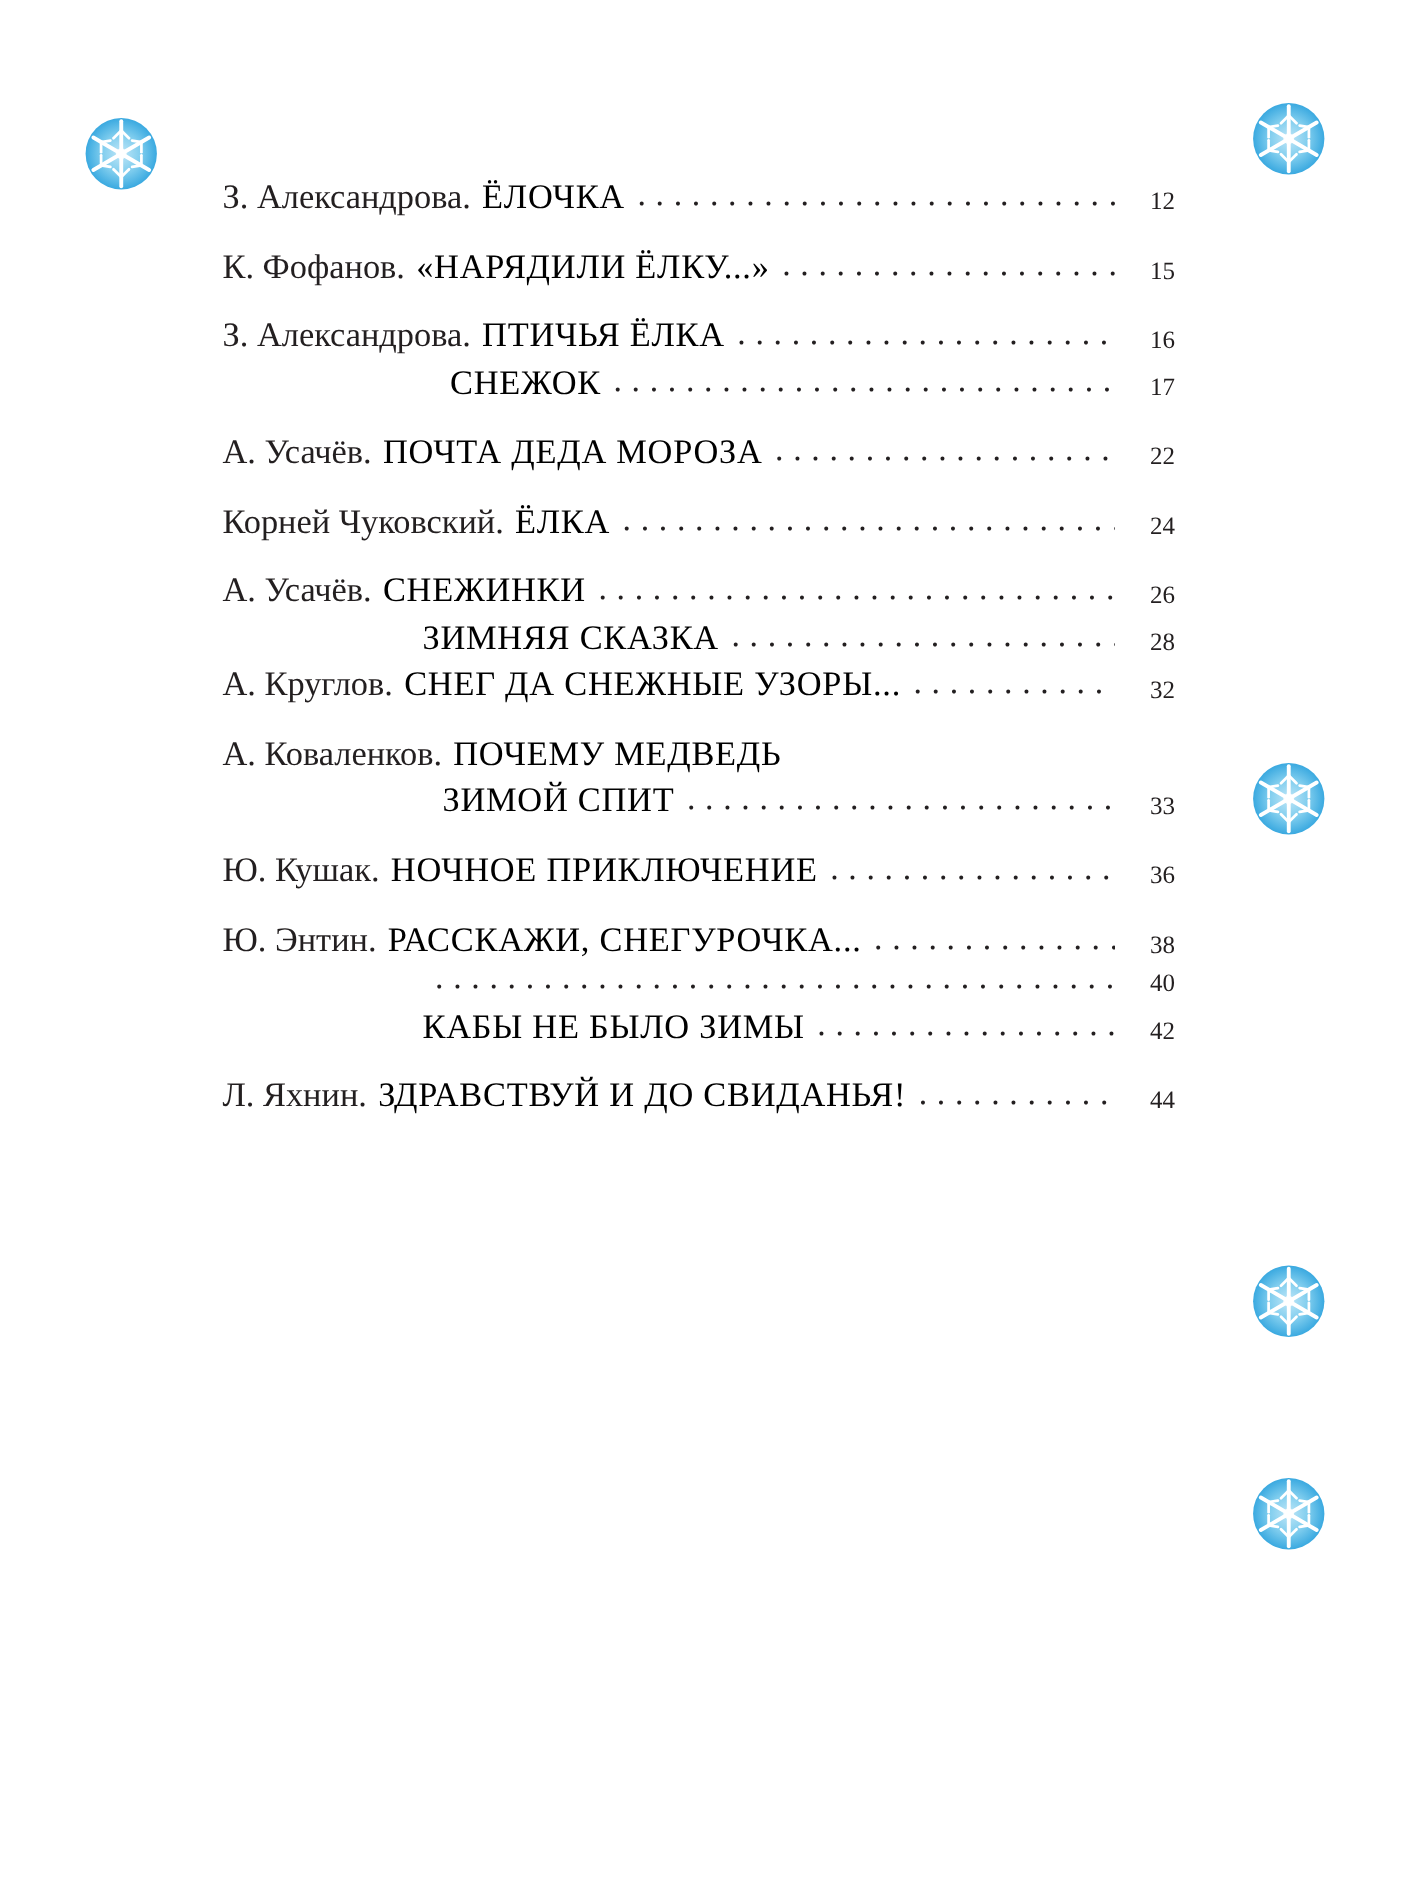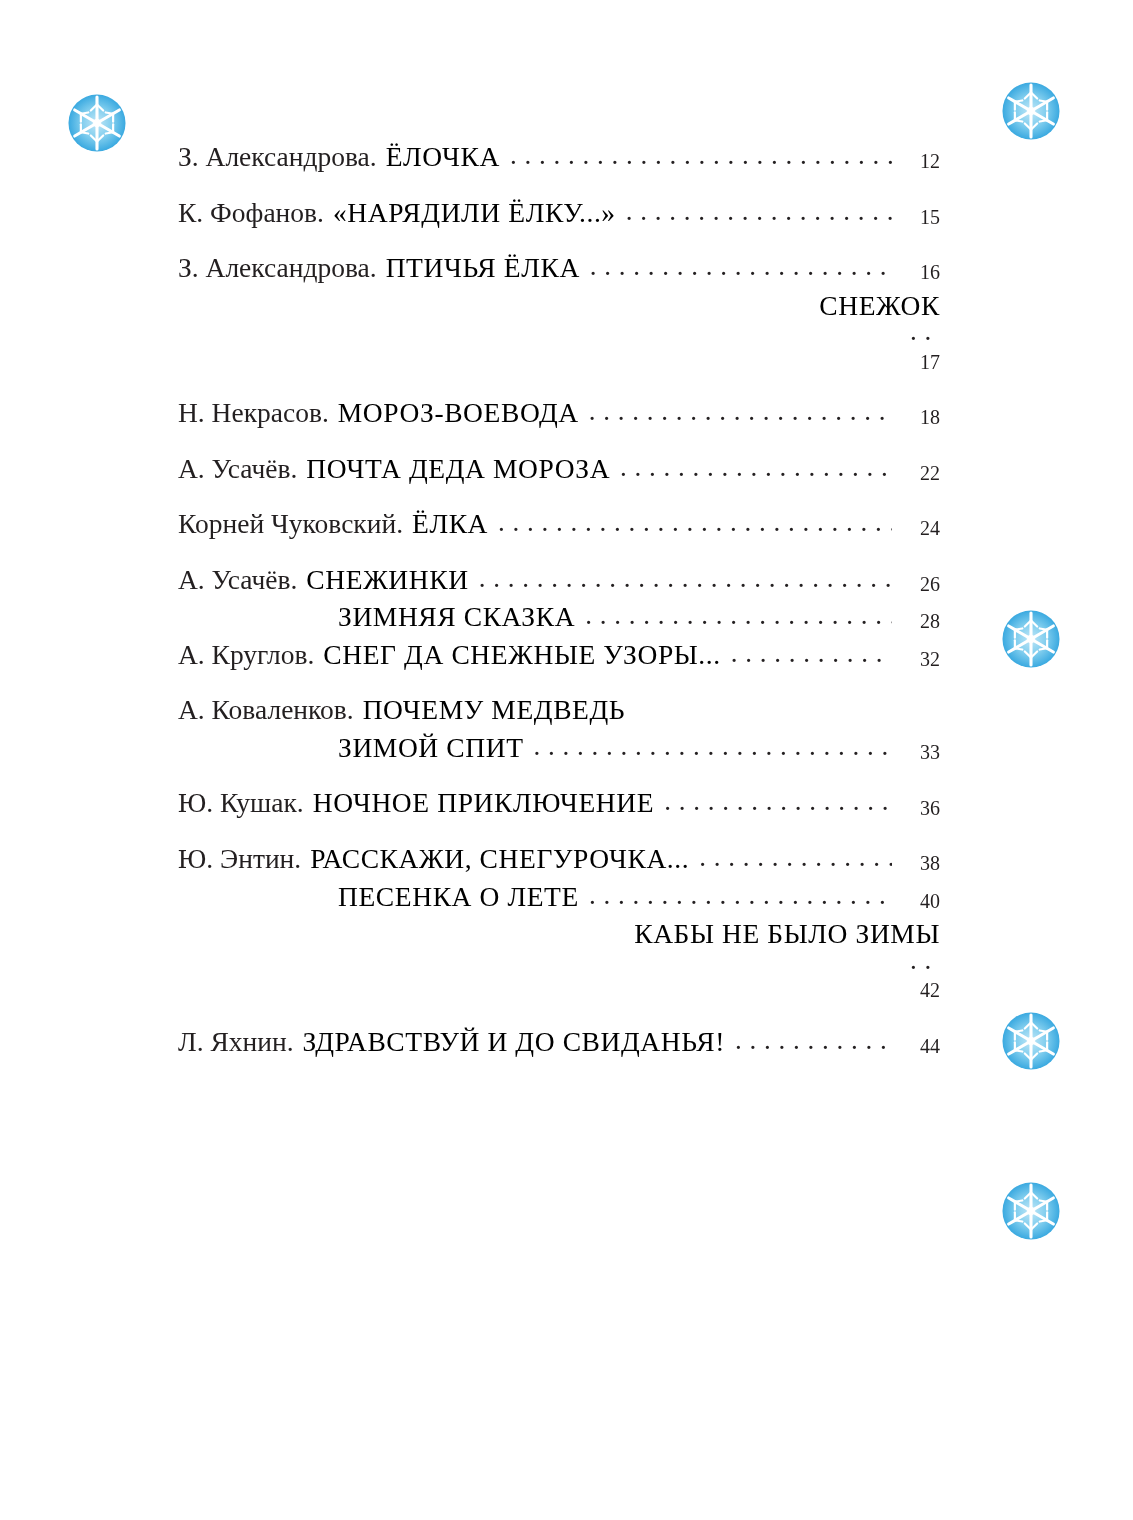--- a/index.html
+++ b/index.html
@@ -47,21 +47,21 @@
   .toc-row {
     display: flex;
     align-items: flex-end;
     width: 100%;
     margin-bottom: 22px;
     font-size: 27.5px;
     line-height: 1.22;
     white-space: nowrap;
   }
   .toc-row.tight { margin-bottom: 4px; }
-  .toc-row.sub { margin-bottom: 22px; flex-direction: column; }
+  .toc-row.sub { margin-bottom: 22px; }
 
   .author {
     color: #231f20;
     font-family: "Liberation Serif", "DejaVu Serif", serif;
     margin-right: 9px;
     flex: 0 0 auto;
   }
 
   .title {
     color: #000000;
@@ -97,21 +97,21 @@
 
   .page-num {
     color: #231f20;
     flex: 0 0 auto;
     font-size: 20px;
     text-align: right;
     min-width: 40px;
   }
 
   
-  .toc-row.cont .title { margin-left: 0; }
+  .toc-row.cont .title { margin-left: 16px; }
 </style>
 </head>
 <body>
 
 <div class="page">
 
   <div class="snowflake sf-1">
     <svg viewBox="0 0 100 100" xmlns="http://www.w3.org/2000/svg">
       <defs>
         <radialGradient id="g1" cx="50%" cy="50%" r="50%">
@@ -300,26 +300,20 @@
       <span class="page-num">16</span>
     </div>
 
     <div class="toc-row sub">
       <span class="indent" style="width:182px"></span>
       <span class="title">СНЕЖОК</span>
       <span class="leader"></span>
       <span class="page-num">17</span>
     </div>
 
-    <div class="toc-row">
-      <span class="author">Н. Некрасов.</span>
-      <span class="title">МОРОЗ-ВОЕВОДА</span>
-      <span class="leader"></span>
-      <span class="page-num">18</span>
-    </div>
 
     <div class="toc-row">
       <span class="author">А. Усачёв.</span>
       <span class="title">ПОЧТА ДЕДА МОРОЗА</span>
       <span class="leader"></span>
       <span class="page-num">22</span>
     </div>
 
     <div class="toc-row">
       <span class="author">Корней Чуковский.</span>
@@ -373,21 +367,20 @@
 
     <div class="toc-row tight">
       <span class="author">Ю. Энтин.</span>
       <span class="title">РАССКАЖИ, СНЕГУРОЧКА...</span>
       <span class="leader"></span>
       <span class="page-num">38</span>
     </div>
 
     <div class="toc-row tight">
       <span class="indent" style="width:160px"></span>
-      <span class="title">ПЕСЕНКА О ЛЕТЕ</span>
       <span class="leader"></span>
       <span class="page-num">40</span>
     </div>
 
     <div class="toc-row sub">
       <span class="indent" style="width:160px"></span>
       <span class="title">КАБЫ НЕ БЫЛО ЗИМЫ</span>
       <span class="leader"></span>
       <span class="page-num">42</span>
     </div>

